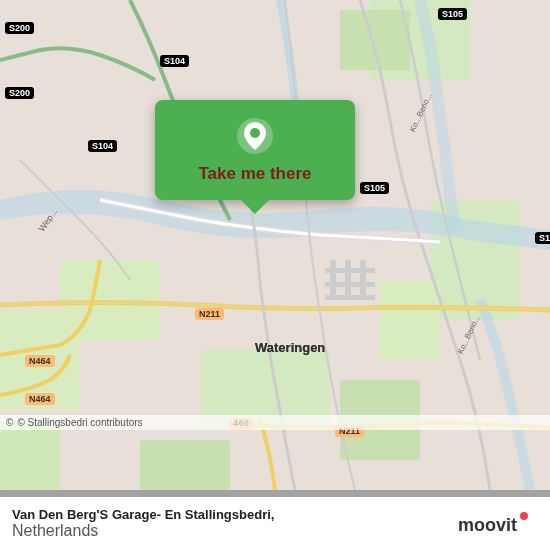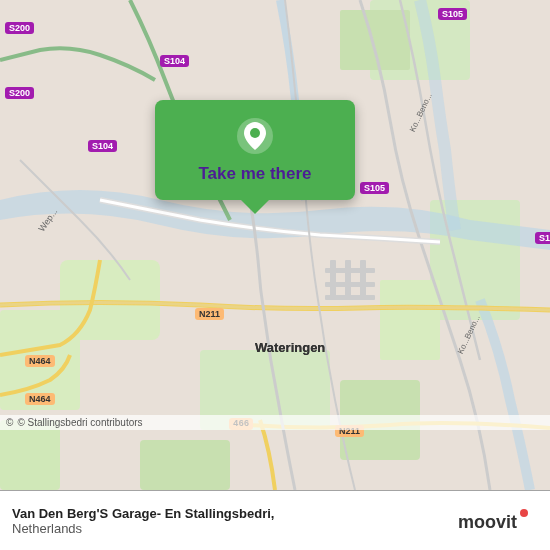--- a/index.html
+++ b/index.html
@@ -57,53 +57,53 @@
       border-top: 14px solid #4CAF50;
     }
 
     .pin-icon {
       width: 40px;
       height: 40px;
       margin-bottom: 8px;
     }
 
     .popup-label {
-      color: #4c1d95;
+      color: #7f1d1d;
       font-size: 17px;
       font-weight: 600;
       text-align: center;
       white-space: nowrap;
     }
 
     
     #footer {
       width: 550px;
       height: 60px;
       background: #fff;
-      border-top: 1px solid #a3a3a3;
+      border-top: 7px solid #a3a3a3;
       display: flex;
       align-items: center;
       justify-content: space-between;
       padding: 0 12px;
     }
 
     .footer-left {
       display: flex;
       flex-direction: column;
       justify-content: center;
     }
 
     .footer-title {
       font-size: 13px;
       font-weight: 600;
       color: #222;
     }
 
     .footer-subtitle {
-      font-size: 13px;
+      font-size: 16px;
       color: #555;
     }
 
     .footer-logo {
       display: flex;
     }
 
     .copyright-bar {
       position: absolute;
       bottom: 60px;
@@ -127,21 +127,21 @@
       padding: 1px 4px;
       color: #fff;
     }
 
     .badge-yellow {
       background: #fdba74;
       color: #333;
     }
 
     .badge-green {
-      background: #a21caf;
+      background: #000000;
       color: #fff;
       text-align: center;
     }
 
     
     .town-label {
       position: absolute;
       font-size: 13px;
       font-weight: 600;
       color: #333;

